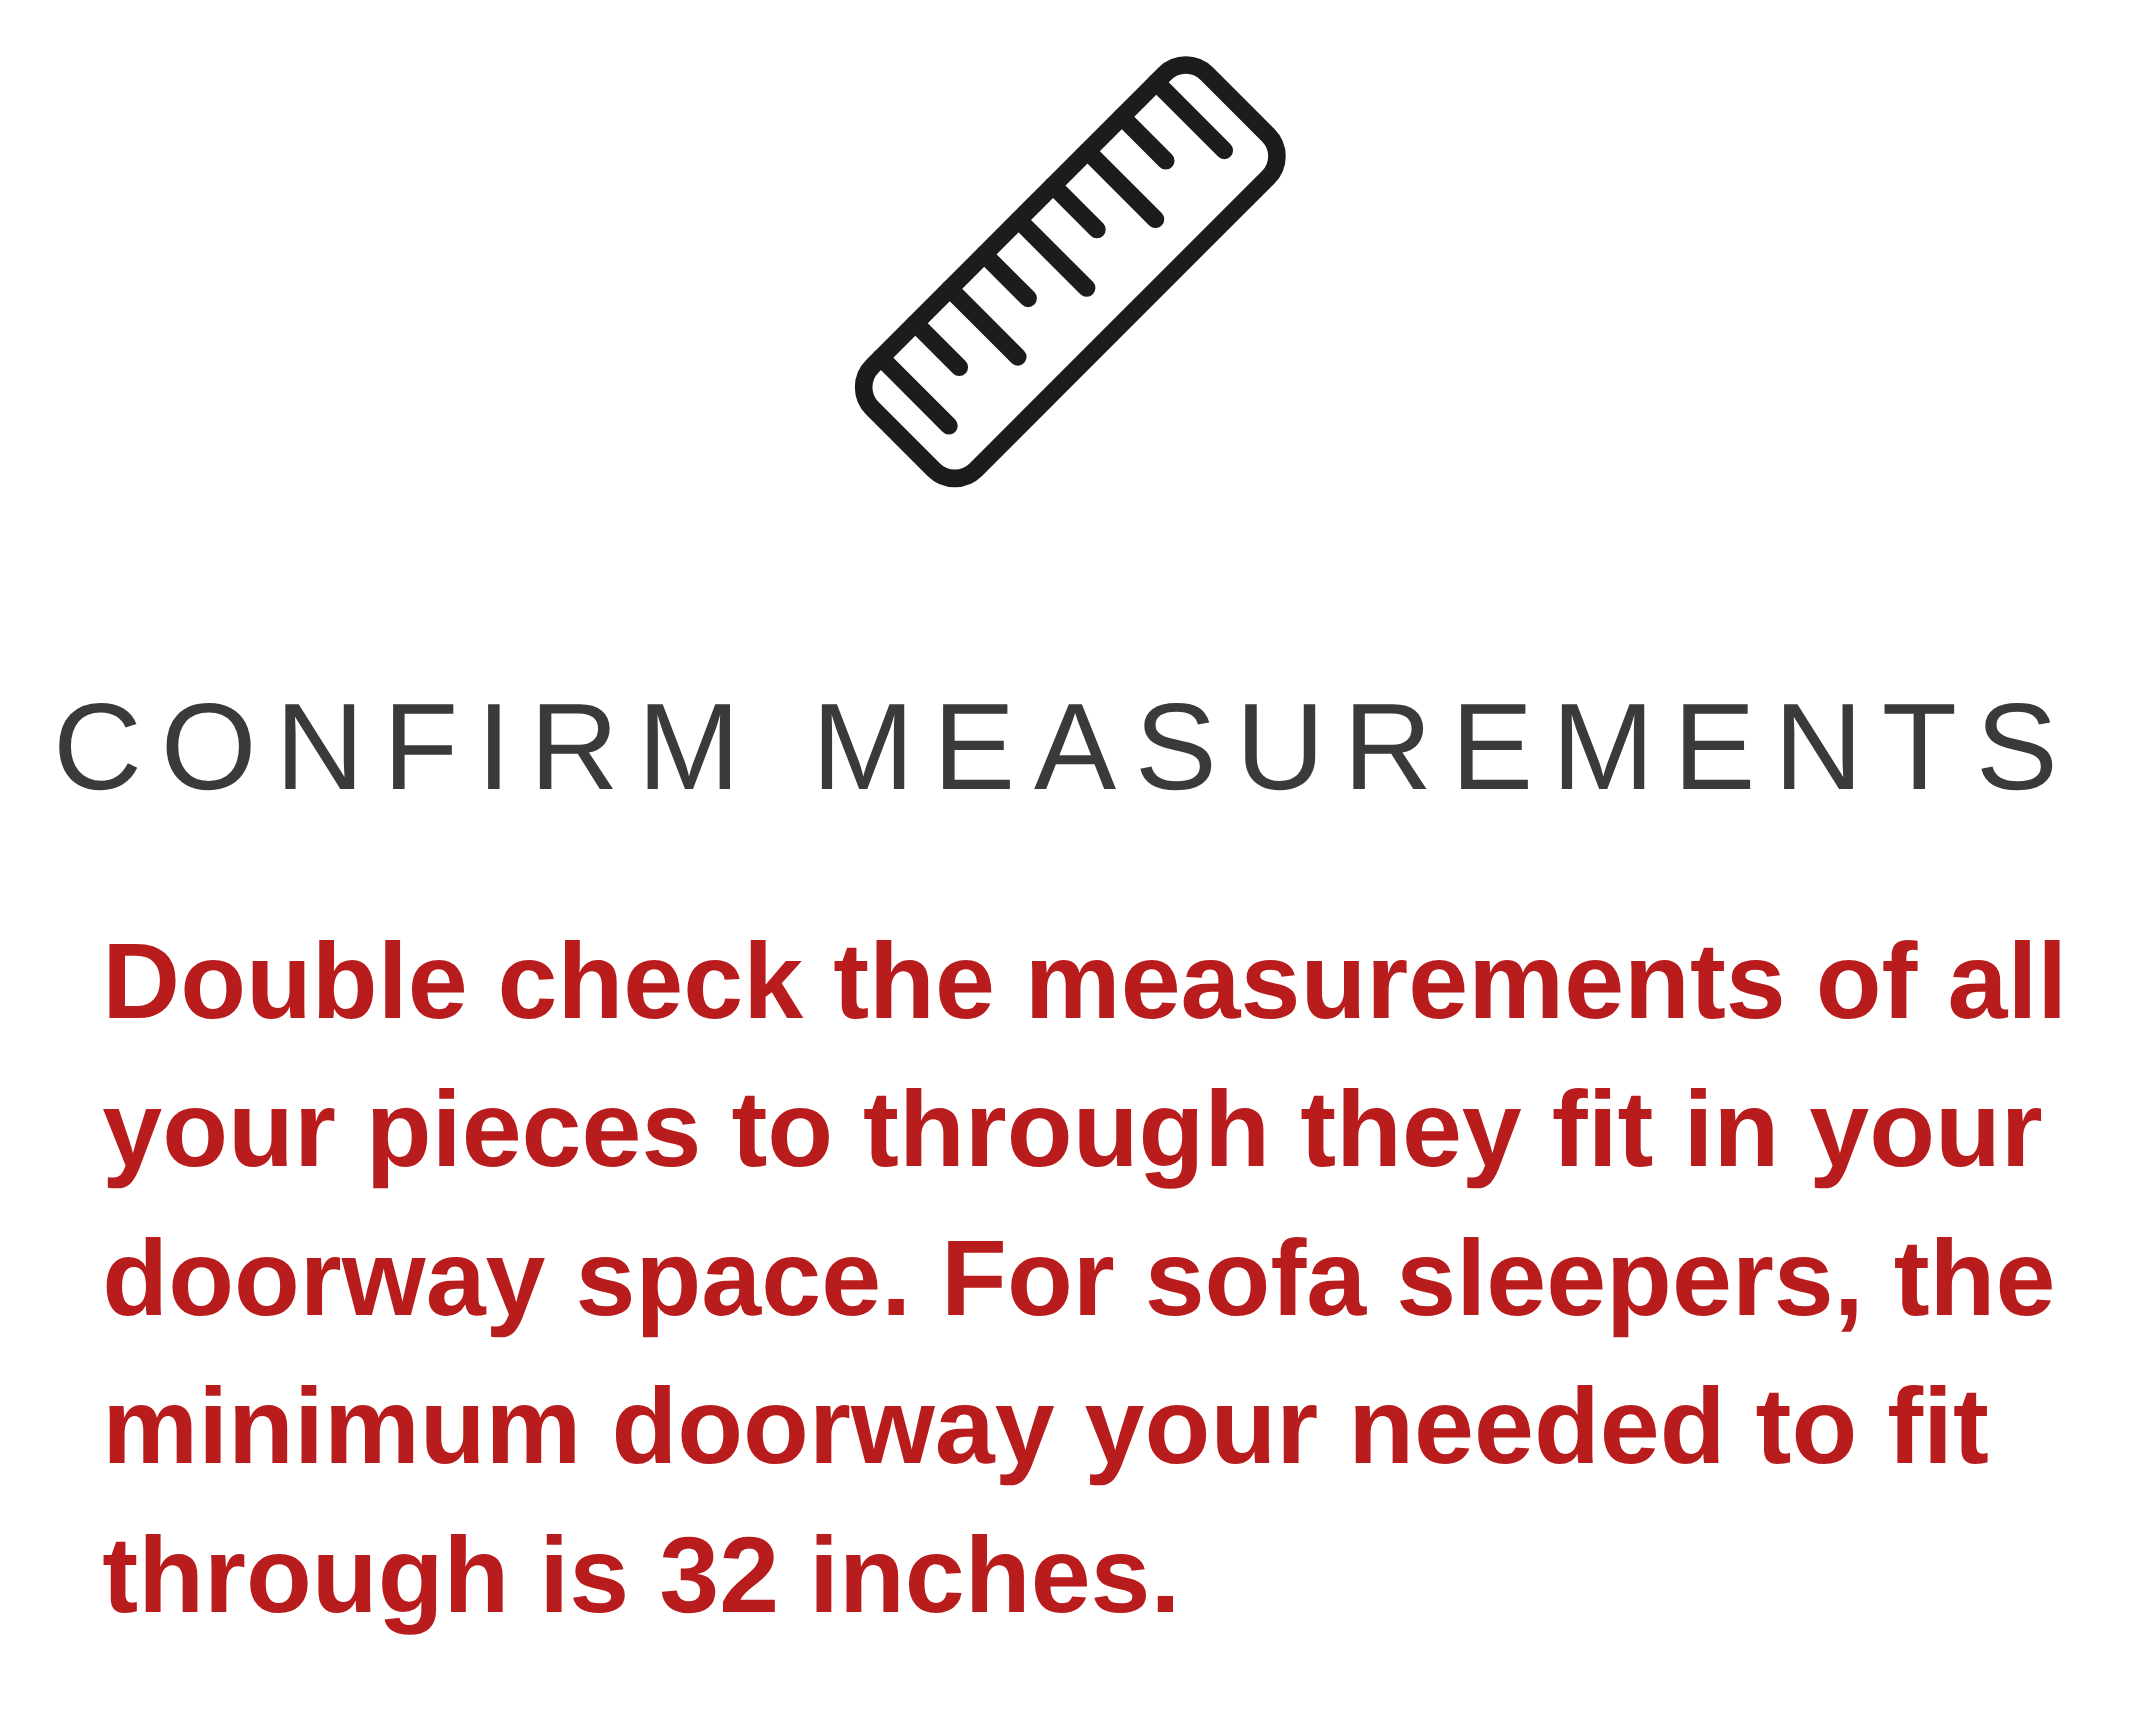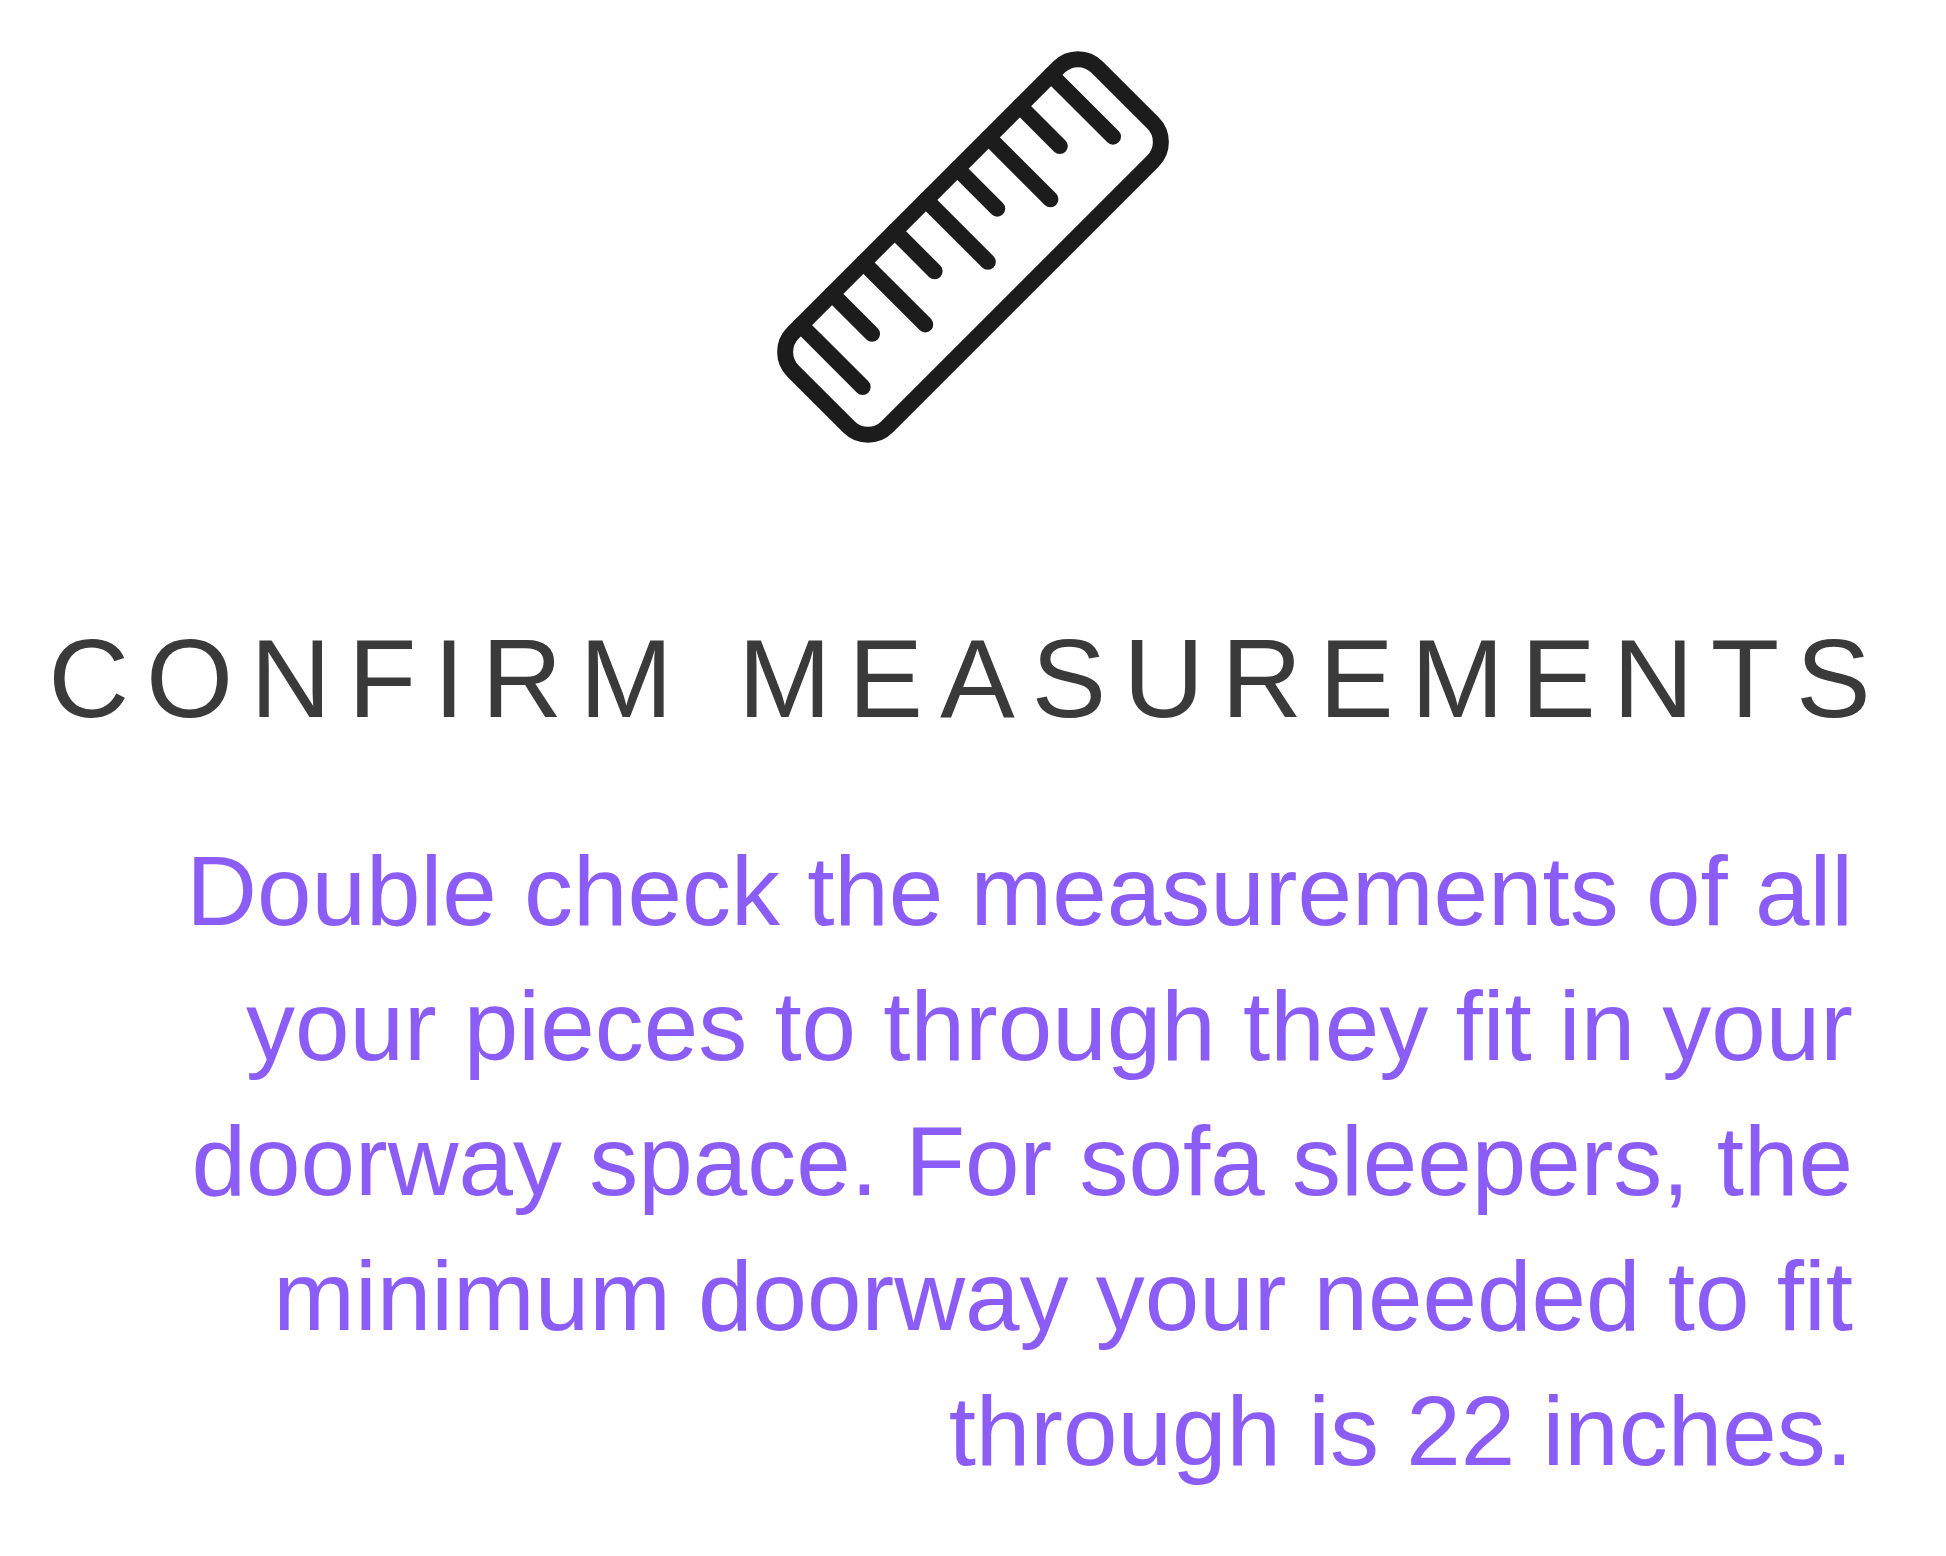--- a/index.html
+++ b/index.html
@@ -37,23 +37,23 @@
     letter-spacing: 17px;
     color: #3a3a3a;
     white-space: nowrap;
     text-align: center;
   }
   .body-text {
     margin: 78px auto 0;
     max-width: 1760px;
     font-size: 98px;
     line-height: 135px;
-    font-weight: 400;
-    color: #8b5cf6;
-    text-align: right;
+    font-weight: 700;
+    color: #b91c1c;
+    text-align: left;
   }
   .body-line {
     white-space: nowrap;
   }
 </style>
 </head>
 <body>
 
 <main class="section">
 
@@ -74,16 +74,16 @@
     </svg>
   </div>
 
   <h1 class="heading">CONFIRM MEASUREMENTS</h1>
 
   <div class="body-text">
     <div class="body-line">Double check the measurements of all</div>
     <div class="body-line">your pieces to through they fit in your</div>
     <div class="body-line">doorway space. For sofa sleepers, the</div>
     <div class="body-line">minimum doorway your needed to fit</div>
-    <div class="body-line">through is 22 inches.</div>
+    <div class="body-line">through is 32 inches.</div>
   </div>
 
 </main>
 
 </body></html>

